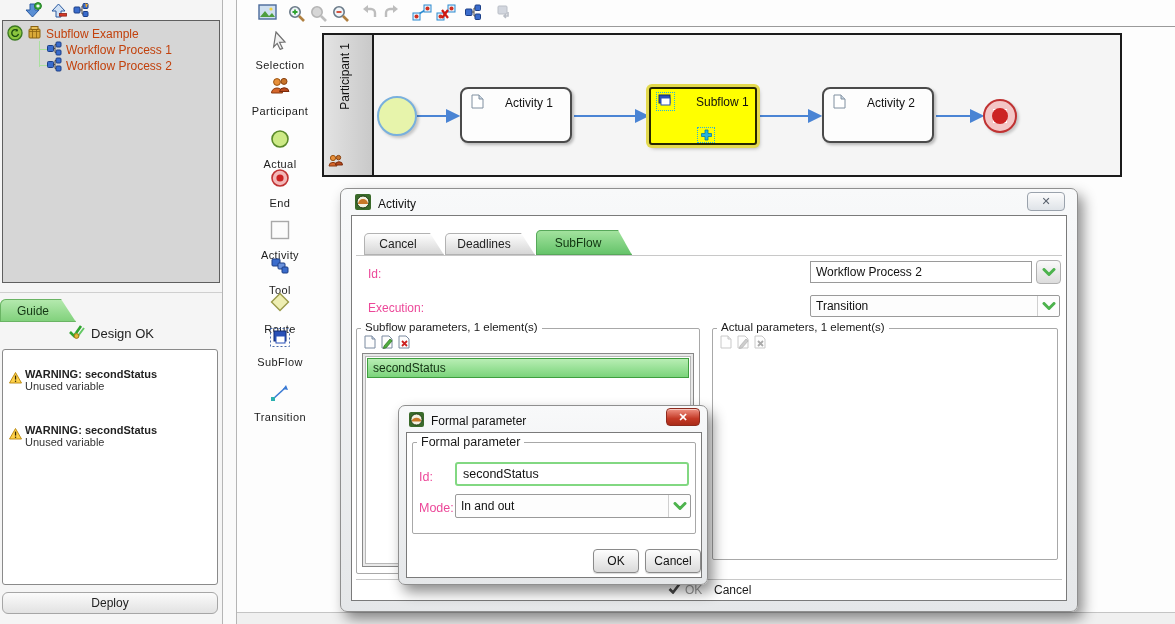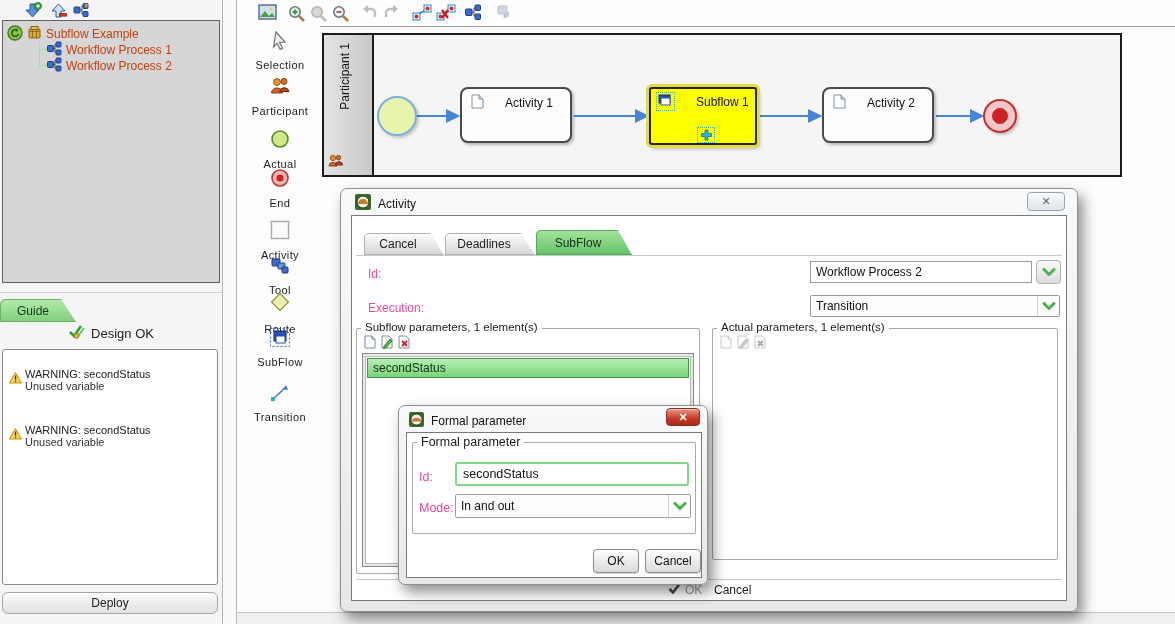--- a/index.html
+++ b/index.html
@@ -15,21 +15,21 @@
   .tree-line { position:absolute; background:#aadf9e; }
   #guide-tab { position:absolute; left:0; top:299px; width:76px; height:23px;
      background:linear-gradient(#b6eab0,#7fd07a); border-top-left-radius:6px;
      clip-path:polygon(0 0, calc(100% - 15px) 0, 100% 100%, 0 100%);
      font-size:12px; color:#143814; display:flex; align-items:center; padding-left:17px; cursor:pointer;
      box-shadow:inset 0 0 0 1px #6ab464; }
   #guide-sep { position:absolute; left:0; top:292px; width:222px; border-top:1px solid #cfcfcf; }
   #design-ok { position:absolute; left:0; top:324px; width:222px; display:flex; align-items:center; justify-content:center; gap:5px; font-size:13px; color:#222; }
   #warnings-box { position:absolute; left:2px; top:349px; width:216px; height:236px; background:#fff; border:1px solid #8a8a8a; border-radius:3px; }
   .warning-item { position:absolute; left:6px; width:200px; }
-  .warning-title { font-size:11px; font-weight:normal; color:#222; }
+  .warning-title { font-size:11px; font-weight:bold; color:#222; }
   .warning-detail { font-size:11px; color:#333; margin-left:16px; }
   .warn-icon { position:absolute; left:0; top:2px; }
   #deploy-btn { position:absolute; left:2px; top:592px; width:216px; height:22px; border:1px solid #a6a6a6; border-radius:6px;
      background:linear-gradient(#fbfbfb,#e2e2e2); font-size:12px; color:#222; display:flex; align-items:center; justify-content:center; cursor:pointer; }
 
   
   #divider { position:absolute; left:222px; top:0; width:15px; height:624px; background:#fafafa; border-left:1px solid #b5b5b5; border-right:1px solid #b5b5b5; }
 
   
   #main-area { position:absolute; left:237px; top:0; width:938px; height:612px; background:#fdfdfd; }

